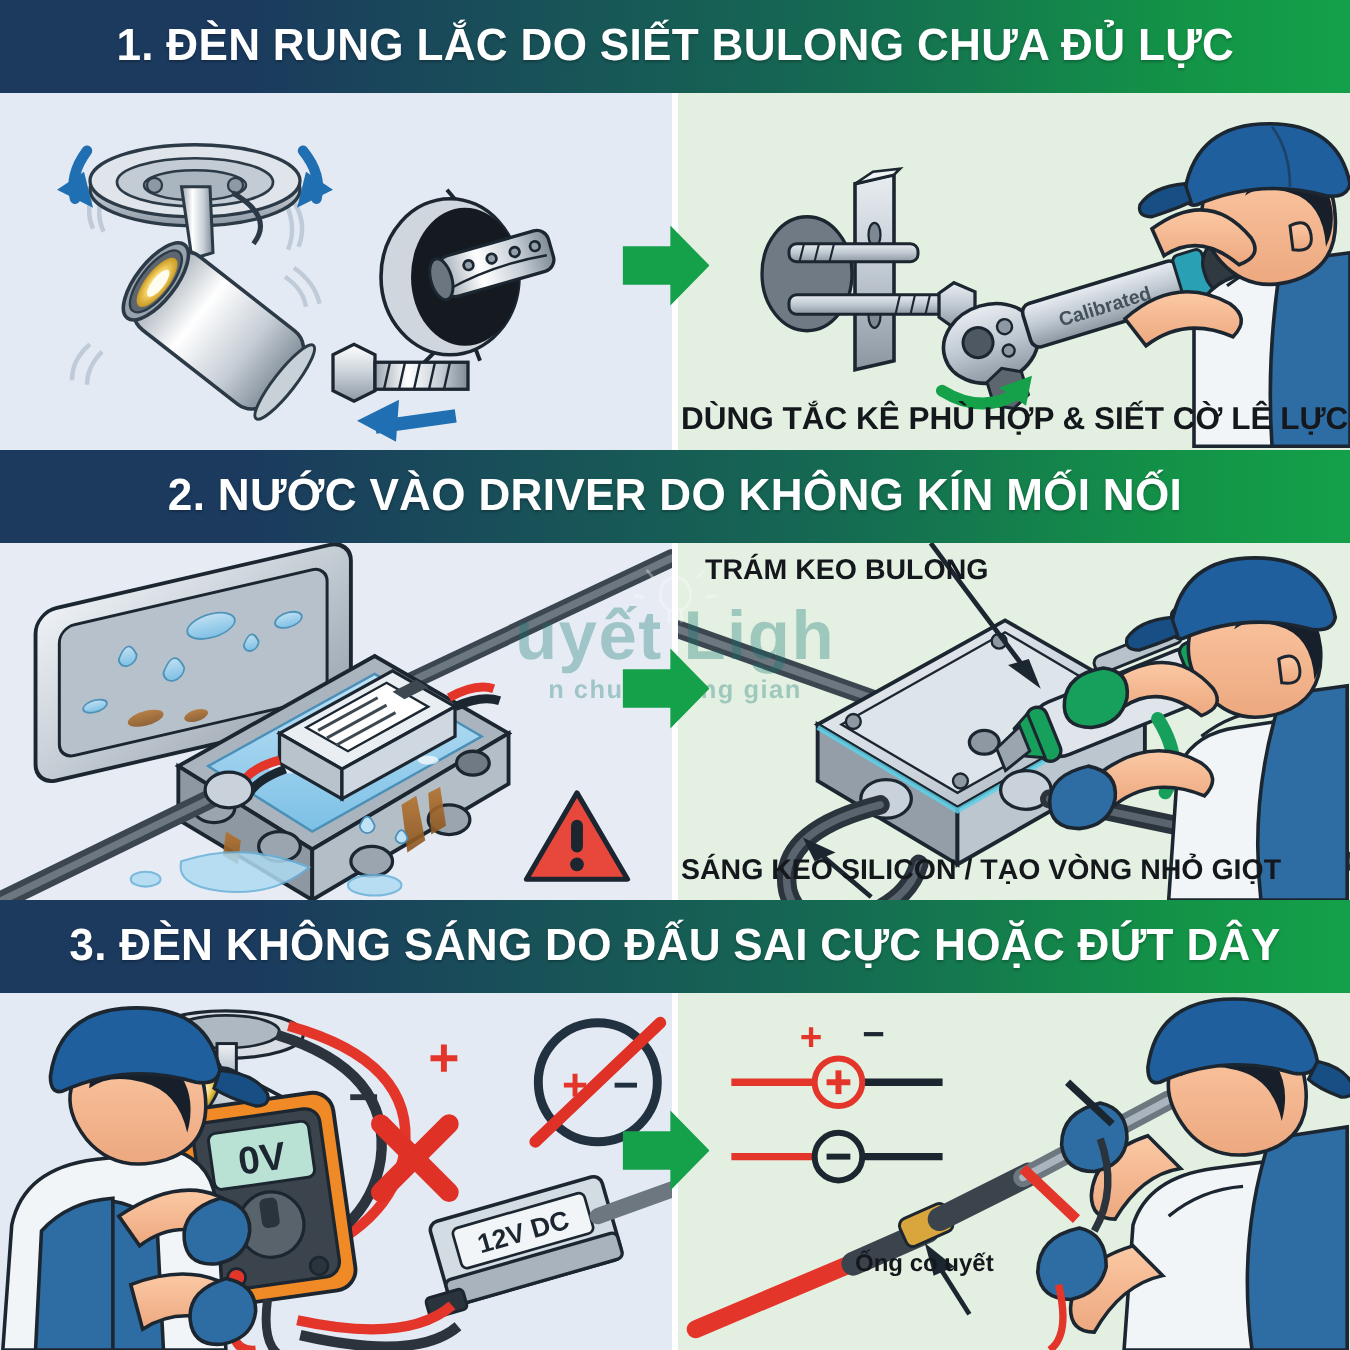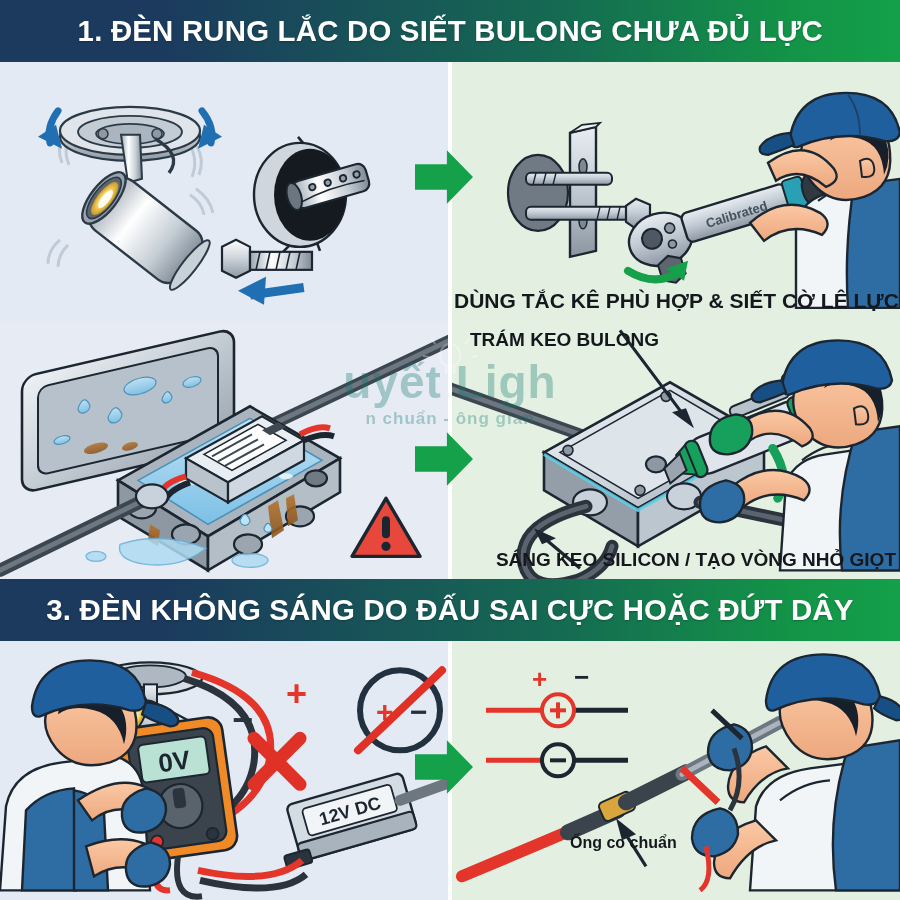--- a/index.html
+++ b/index.html
@@ -45,21 +45,21 @@
   .half-right.s2 { background:#e4f0e2; }
 
   .divider {
     position:absolute; top:0; bottom:0; left:50%;
     width:4px; margin-left:-2px; background:#ffffff; z-index:6;
   }
 
   
   .caption {
     position:absolute; left:0; right:0; bottom:8px;
-    text-align:right;
+    text-align:left;
     font-size:21px; font-weight:bold; color:#14181c;
     letter-spacing:0px; z-index:8; padding:0 4px;
     white-space:nowrap;
   }
   .caption.sm { font-size:19px; }
   .label-callout {
     position:absolute; font-size:19px; font-weight:bold; color:#14181c;
     white-space:nowrap; z-index:8;
   }
   .label-small {
@@ -284,20 +284,23 @@
             <path d="M318 88 q38 -28 66 6 q8 12 -8 18 q-26 -22 -50 -6 Z" fill="url(#skin)" stroke="#1c2630" stroke-width="2.4"></path>
             <path d="M300 148 q34 -30 70 -10 q14 10 2 22 q-32 -14 -58 6 Z" fill="url(#skin)" stroke="#1c2630" stroke-width="2.4"></path>
           </g>
         </svg>
       </div>
 
       <div class="caption">DÙNG TẮC KÊ PHÙ HỢP &amp; SIẾT CỜ LÊ LỰC</div>
     </div>
   </div>
 
+  <div class="banner">
+    <div class="banner-title">2. NƯỚC VÀO DRIVER DO KHÔNG KÍN MỐI NỐI</div>
+  </div>
 
   <div class="section">
     <div class="divider"></div>
 
     <div class="watermark" style="left:50%; top:12px; transform:translateX(-50%);">
       <div class="wm-bulb">
         <i style="left:22px; top:-2px;"></i>
         <i style="left:5px;  top:5px;  transform:rotate(-40deg);"></i>
         <i style="left:39px; top:5px;  transform:rotate(40deg);"></i>
         <i style="left:-2px; top:20px; transform:rotate(-80deg);"></i>
@@ -661,21 +664,21 @@
             <path d="M270 158 q-28 6 -28 30 q2 18 22 18 q20 -4 24 -22 q0 -22 -18 -26 Z" fill="#2e6da4" stroke="#1c2630" stroke-width="2.4"></path>
           </g>
 
           <path d="M262 60 L292 88" stroke="#1c2630" stroke-width="5"></path>
           <path d="M232 118 L268 152" stroke="#e4352b" stroke-width="7"></path>
           <path d="M284 98 q12 34 -4 62" stroke="#2b343d" stroke-width="5" fill="none"></path>
           <path d="M256 196 q8 34 -6 44" stroke="#e4352b" stroke-width="5" fill="none"></path>
         </svg>
       </div>
 
-      <div class="label-small" style="left:120px; bottom:48px;">Ống co chuẩn</div>
+      <div class="label-small" style="left:120px; bottom:48px;">Ống co uyết</div>
     </div>
   </div>
 
   <div class="green-arrow" style="left:415px; top:148px;"></div>
   <div class="green-arrow" style="left:415px; top:430px;"></div>
   <div class="green-arrow" style="left:415px; top:738px;"></div>
 
 </div>
 
 </body></html>

